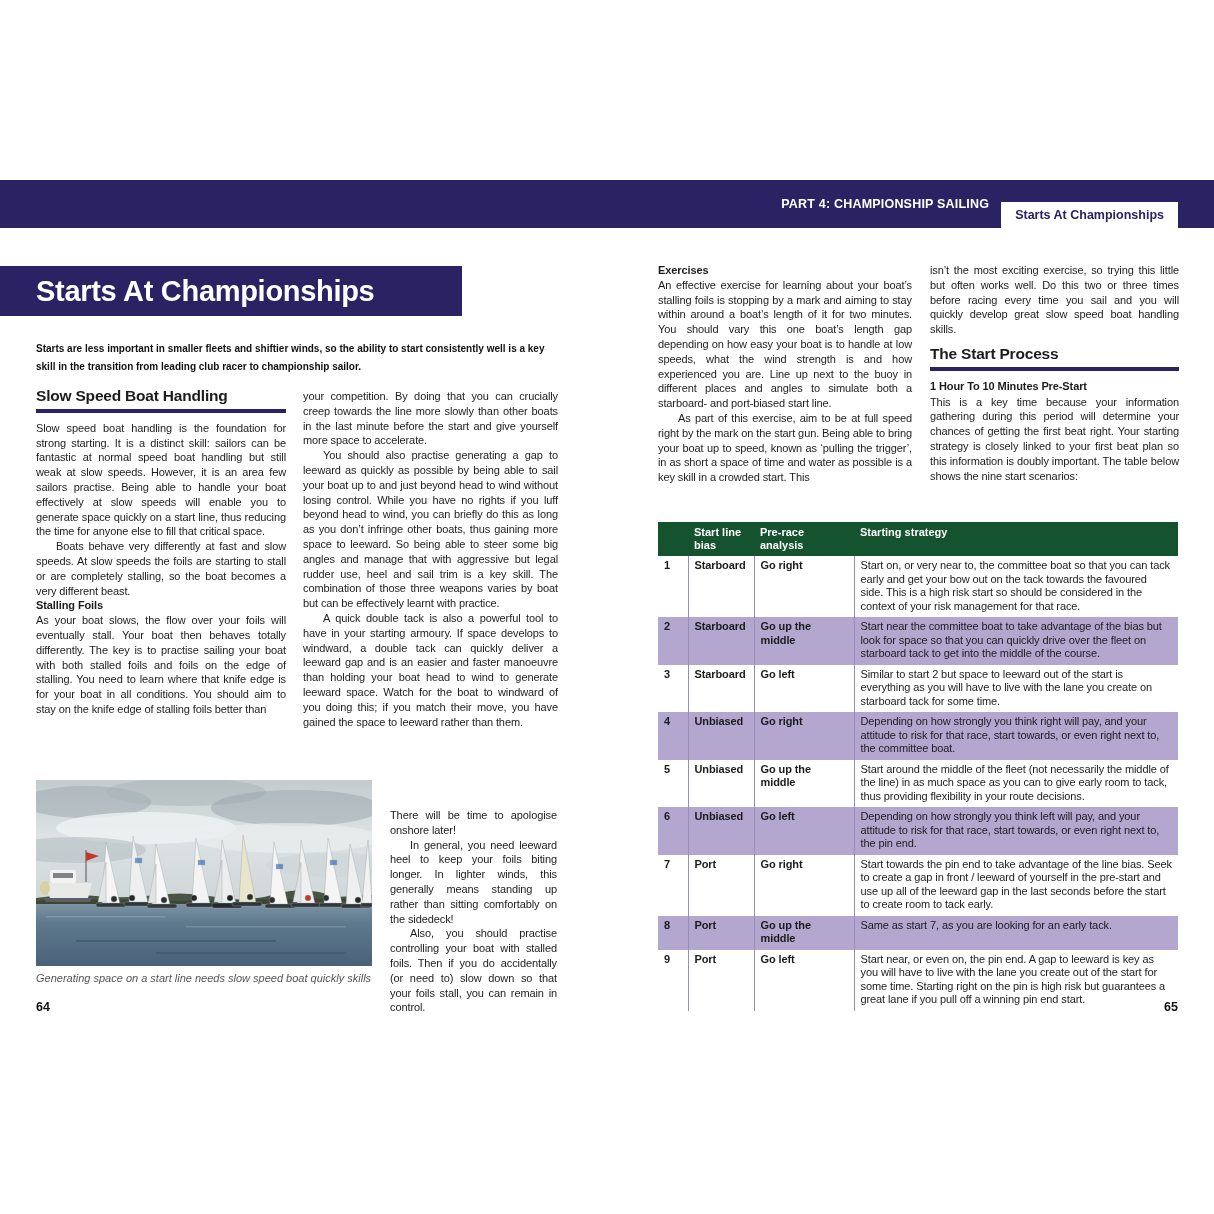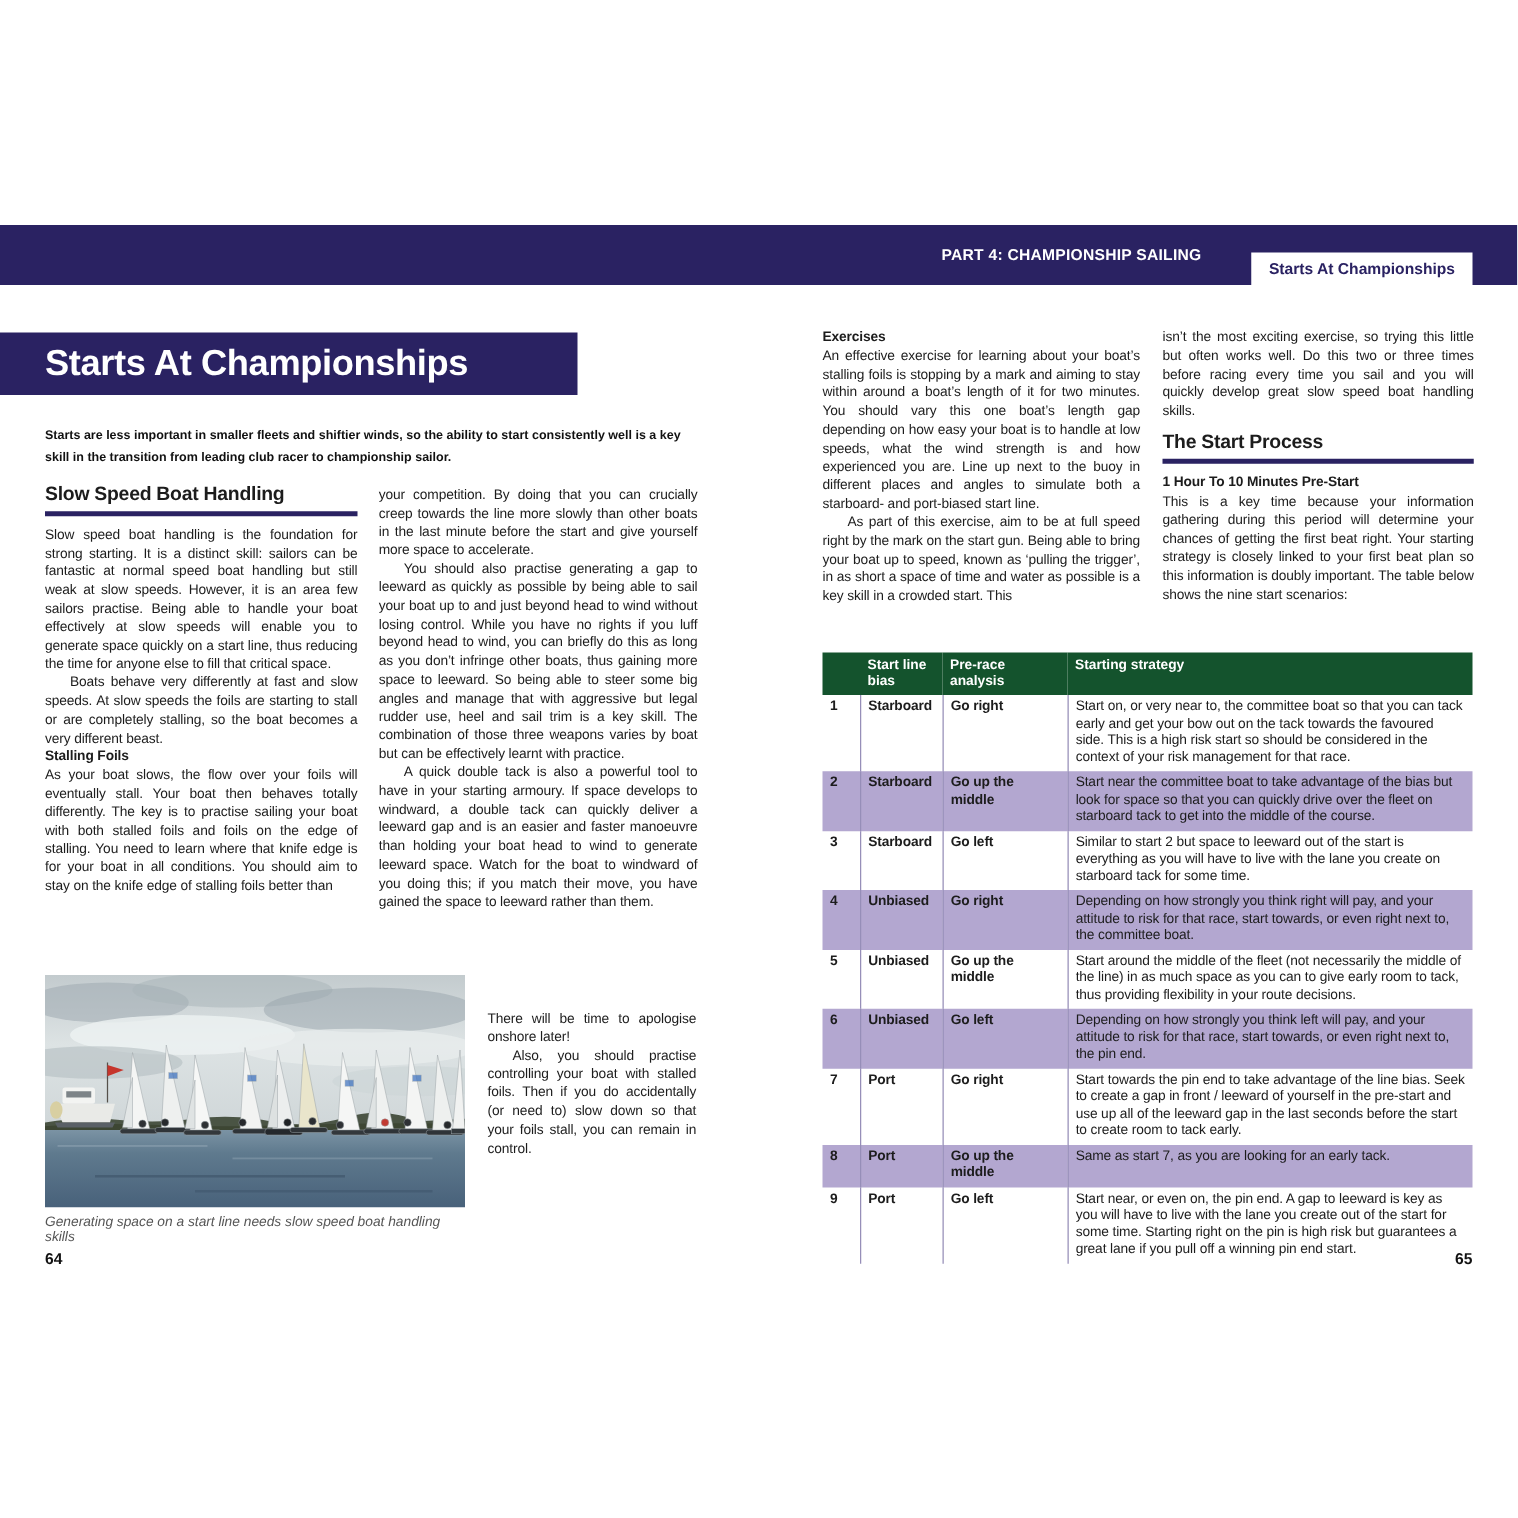--- a/index.html
+++ b/index.html
@@ -1,20 +1,20 @@
 <!DOCTYPE html>
 <html><head>
 <meta charset="utf-8">
 <style>
   html,body{margin:0;padding:0;background:#ffffff;}
   .page{position:relative;width:1214px;height:1214px;background:#ffffff;overflow:hidden;
         font-family:"Liberation Sans",sans-serif;color:#1c1c1c;}
   
   .header-bar{position:absolute;left:0;top:180px;width:1214px;height:48px;background:#2a2262;
-              display:flex;justify-content:flex-end;align-items:center;padding-right:36px;box-sizing:border-box;gap:28px;}
+              display:flex;justify-content:flex-end;align-items:center;padding-right:36px;box-sizing:border-box;}
   .header-part{color:#ffffff;font-weight:bold;font-size:12.5px;letter-spacing:.2px;margin-right:12px;}
   .header-tab{background:#ffffff;color:#2a2262;font-weight:bold;font-size:12.5px;
               height:26px;line-height:26px;padding:0 14px;align-self:flex-end;margin-bottom:0;}
   
   .title-banner{position:absolute;left:0;top:266px;width:462px;height:50px;background:#2a2262;}
   .title-banner span{display:block;padding-left:36px;line-height:50px;color:#fff;font-size:29px;font-weight:bold;letter-spacing:-.3px;}
   .intro{position:absolute;left:36px;top:340px;width:521px;font-size:10px;font-weight:bold;line-height:18px;color:#111;}
   
   .col{position:absolute;font-size:11px;line-height:14.8px;letter-spacing:-.1px;text-align:justify;}
   .col p{margin:0;}
@@ -75,20 +75,21 @@
   </div>
 
   <div class="col col2">
     <p>your competition. By doing that you can crucially creep towards the line more slowly than other boats in the last minute before the start and give yourself more space to accelerate.</p>
     <p class="indent">You should also practise generating a gap to leeward as quickly as possible by being able to sail your boat up to and just beyond head to wind without losing control. While you have no rights if you luff beyond head to wind, you can briefly do this as long as you don’t infringe other boats, thus gaining more space to leeward. So being able to steer some big angles and manage that with aggressive but legal rudder use, heel and sail trim is a key skill. The combination of those three weapons varies by boat but can be effectively learnt with practice.</p>
     <p class="indent">A quick double tack is also a powerful tool to have in your starting armoury. If space develops to windward, a double tack can quickly deliver a leeward gap and is an easier and faster manoeuvre than holding your boat head to wind to generate leeward space. Watch for the boat to windward of you doing this; if you match their move, you have gained the space to leeward rather than them.</p>
   </div>
 
   <div class="col col2n">
     <p>There will be time to apologise onshore later!</p>
+    <p class="indent">In general, you need leeward heel to keep your foils biting longer. In lighter winds, this generally means standing up rather than sitting comfortably on the sidedeck!</p>
     <p class="indent">Also, you should practise controlling your boat with stalled foils. Then if you do accidentally (or need to) slow down so that your foils stall, you can remain in control.</p>
   </div>
 
   <div class="photo">
     <svg width="336" height="186" viewBox="0 0 336 186" xmlns="http://www.w3.org/2000/svg">
       <defs>
         <linearGradient id="sky" x1="0" y1="0" x2="0" y2="1">
           <stop offset="0" stop-color="#c3cbce"></stop>
           <stop offset="0.45" stop-color="#dde3e4"></stop>
           <stop offset="1" stop-color="#cfd6d8"></stop>
@@ -185,21 +186,21 @@
             <circle cx="322" cy="120" r="3" fill="#26292c"></circle>
           </g>
         <g>
             <polygon points="332,60 336,124 326,124 L332,60" fill="#f1f2f1"></polygon>
             <rect x="325" y="123" width="11" height="4" fill="#33383c"></rect>
           </g>
       </g>
     </svg>
   </div>
 
-  <div class="caption">Generating space on a start line needs slow speed boat handling skills</div>
+  <div class="caption">Generating space on a start line needs slow speed boat quickly skills</div>
 
   <div class="pagenum left">64</div>
   <div class="pagenum right">65</div>
 
   <div class="col col3">
     <p class="sub-head">Exercises</p>
     <p>An effective exercise for learning about your boat’s stalling foils is stopping by a mark and aiming to stay within around a boat’s length of it for two minutes. You should vary this one boat’s length gap depending on how easy your boat is to handle at low speeds, what the wind strength is and how experienced you are. Line up next to the buoy in different places and angles to simulate both a starboard- and port-biased start line.</p>
     <p class="indent">As part of this exercise, aim to be at full speed right by the mark on the start gun. Being able to bring your boat up to speed, known as ‘pulling the trigger’, in as short a space of time and water as possible is a key skill in a crowded start. This</p>
   </div>
 

